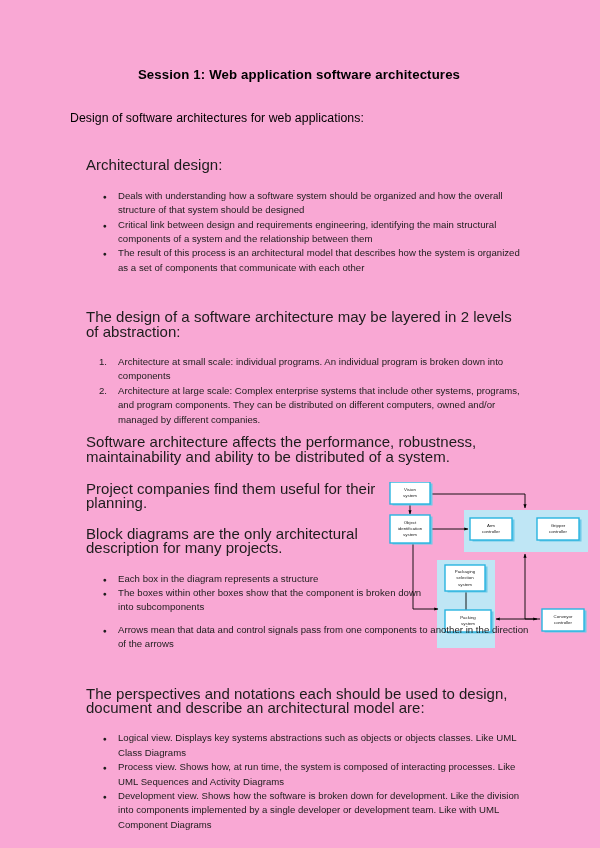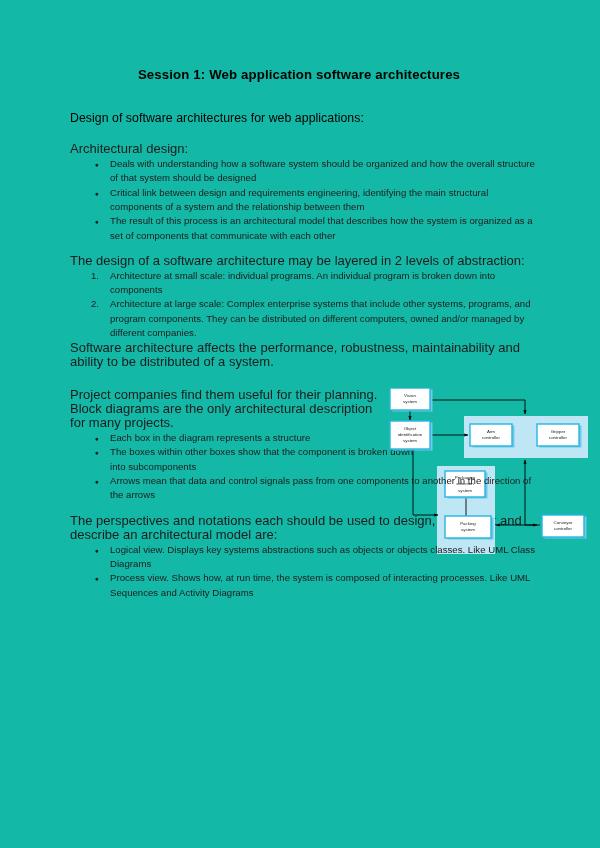--- a/index.html
+++ b/index.html
@@ -15,21 +15,21 @@
     font-family: "Liberation Sans", sans-serif;
     color: #1a1a1a;
     overflow: hidden;
   }
 
   .page {
     position: absolute;
     left: 0; top: 0;
     width: 600px;
     height: 848px;
-    background: #14b8a6;
+    background: #f9a8d4;
     box-sizing: border-box;
     padding: 66px 62px 0 70px;
   }
 
   
   .doc-title {
     font-size: 13.2px;
     font-weight: bold;
     text-align: center;
     letter-spacing: 0.15px;
@@ -42,33 +42,33 @@
     font-size: 12.3px;
     font-weight: normal;
     letter-spacing: 0.05px;
     margin: 26px 0 0 0;
     line-height: 1.35;
     color: #000;
   }
 
   
   .para {
-    font-size: 13px;
-    line-height: 14.4px;
-    margin: 0;
+    font-size: 15px;
+    line-height: 14.4px;
+    margin: 16px;
     letter-spacing: 0.02px;
     color: #1c1c1c;
   }
   .para.tight { margin-top: 0; }
   .spacer-sm { height: 11px; }
   .spacer-md { height: 16px; }
 
   
   ul.bullets, ol.numbers {
-    margin: 0;
+    margin: 8px;
     padding: 0;
     list-style: none;
   }
   ul.bullets > li {
     font-size: 9.6px;
     line-height: 14.4px;
     position: relative;
     padding-left: 40px;
     margin: 0;
     letter-spacing: 0.02px;
@@ -267,15 +267,16 @@
     </ul>
   </div>
 
   <div class="spacer-sm"></div>
 
   <p class="para">The perspectives and notations each should be used to design, document and describe an architectural model are:</p>
 
   <ul class="bullets">
     <li>Logical view. Displays key systems abstractions such as objects or objects classes. Like UML Class Diagrams</li>
     <li>Process view. Shows how, at run time, the system is composed of interacting processes. Like UML Sequences and Activity Diagrams</li>
+    <li>Development view. Shows how the software is broken down for development. Like the division into components implemented by a single developer or development team. Like with UML Component Diagrams</li>
   </ul>
 
 </div>
 
 </body></html>

